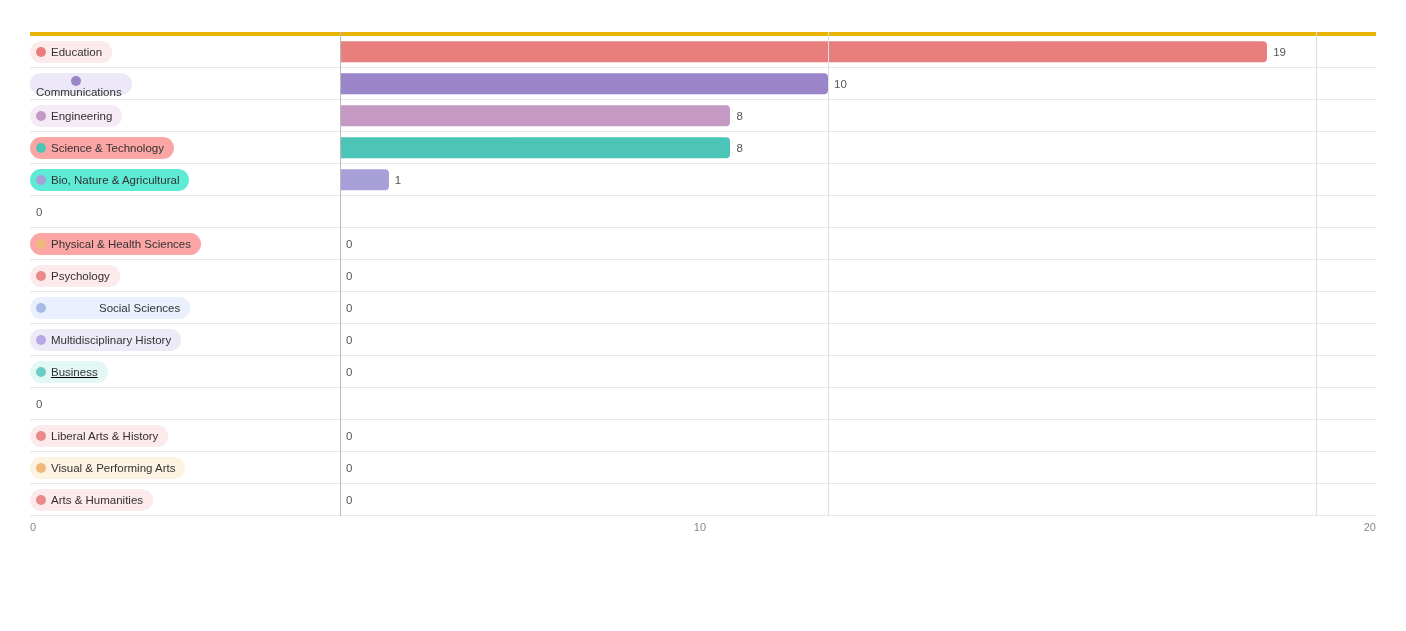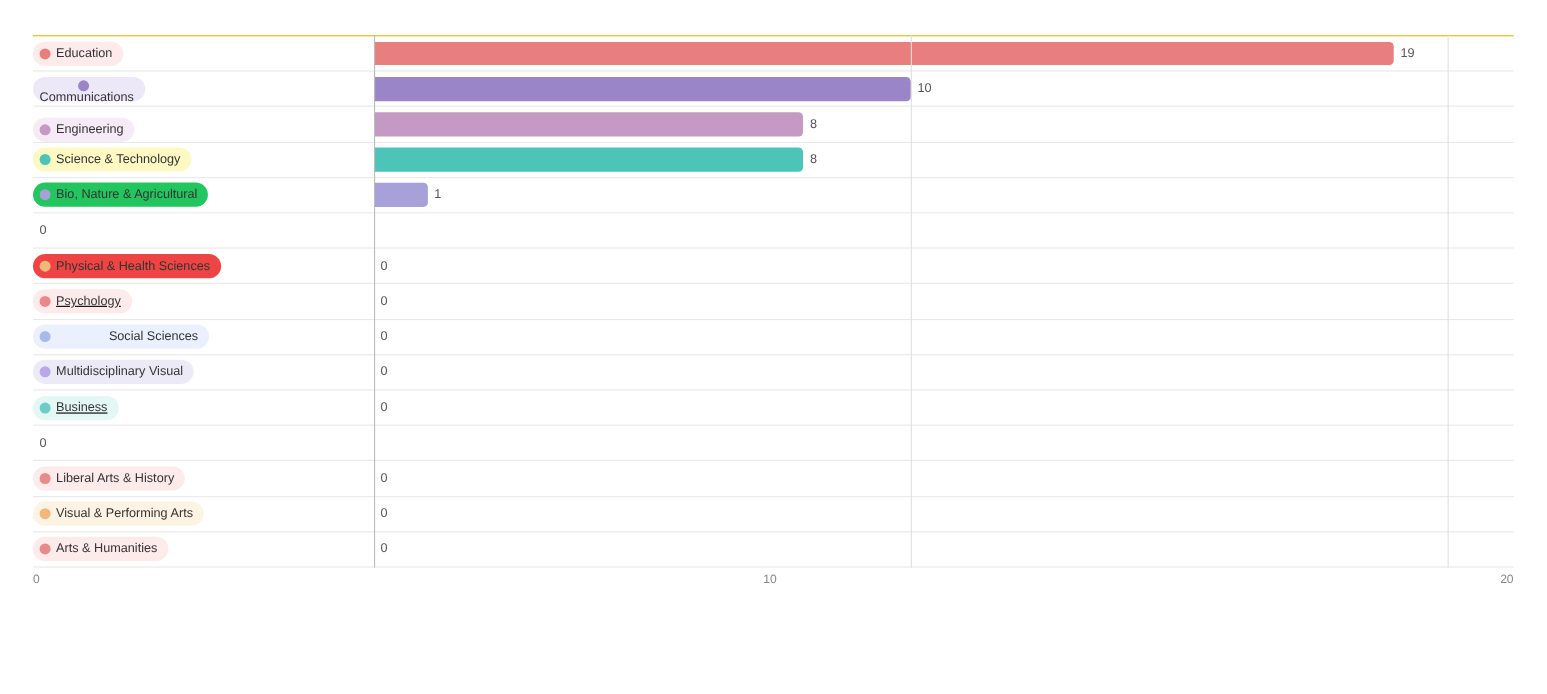--- a/index.html
+++ b/index.html
@@ -46,21 +46,21 @@
       flex-direction: column;
     }
     .bar-row {
       display: flex;
       align-items: center;
       flex: 1;
       border-bottom: 1px solid #e8e8e8;
       position: relative;
     }
     .bar-row:first-child {
-      border-top: 1px solid #eab308;
+      border-top: 4px solid #eab308;
     }
     .bar-label-container {
       position: relative;
       height: 100%;
       display: flex;
       align-items: center;
       min-width: 0;
     }
     .bar-label-pill {
       display: flex;
@@ -142,75 +142,75 @@
               <div class="pill-dot" style="background: rgb(155, 133, 201);"></div>
               <span>Communications</span>
             </div>
           </div>
           <div class="bar-track">
             <div class="bar-fill" style="background: rgb(155, 133, 201); width: 488px;"></div>
             <div class="bar-value" style="left: 494px;">10</div>
           </div>
         </div>
         <div class="bar-row">
-          <div class="bar-label-container" style="width: 310px; align-items: flex-end;">
+          <div class="bar-label-container" style="width: 310px;">
             <div class="bar-label-pill" style="background: rgb(245, 234, 245);">
               <div class="pill-dot" style="background: rgb(196, 153, 196);"></div>
               <span>Engineering</span>
             </div>
           </div>
           <div class="bar-track">
             <div class="bar-fill" style="background: rgb(196, 153, 196); width: 390.4px;"></div>
             <div class="bar-value" style="left: 396.4px;">8</div>
           </div>
         </div>
         <div class="bar-row">
           <div class="bar-label-container" style="width: 310px;">
-            <div class="bar-label-pill" style="background: #fef9c3;">
+            <div class="bar-label-pill" style="background: #fca5a5;">
               <div class="pill-dot" style="background: rgb(77, 196, 184);"></div>
               <span>Science &amp; Technology</span>
             </div>
           </div>
           <div class="bar-track">
             <div class="bar-fill" style="background: rgb(77, 196, 184); width: 390.4px;"></div>
             <div class="bar-value" style="left: 396.4px;">8</div>
           </div>
         </div>
         <div class="bar-row">
           <div class="bar-label-container" style="width: 310px;">
-            <div class="bar-label-pill" style="background: #22c55e;">
+            <div class="bar-label-pill" style="background: #5eead4;">
               <div class="pill-dot" style="background: rgb(168, 160, 216);"></div>
               <span>Bio, Nature &amp; Agricultural</span>
             </div>
           </div>
           <div class="bar-track">
             <div class="bar-fill" style="background: rgb(168, 160, 216); width: 48.8px;"></div>
             <div class="bar-value" style="left: 54.8px;">1</div>
           </div>
         </div>
         <div class="bar-row">
           <div class="bar-track">
             <div class="bar-fill" style="background: rgb(232, 138, 138); width: 0px;"></div>
             <div class="bar-value" style="left: 6px;">0</div>
           </div>
         </div>
         <div class="bar-row">
           <div class="bar-label-container" style="width: 310px;">
-            <div class="bar-label-pill" style="background: #ef4444;">
+            <div class="bar-label-pill" style="background: #fca5a5;">
               <div class="pill-dot" style="background: rgb(240, 184, 122);"></div>
               <span>Physical &amp; Health Sciences</span>
             </div>
           </div>
           <div class="bar-track">
             <div class="bar-fill" style="background: rgb(240, 184, 122); width: 0px;"></div>
             <div class="bar-value" style="left: 6px;">0</div>
           </div>
         </div>
         <div class="bar-row">
-          <div class="bar-label-container" style="width: 310px; text-decoration: underline;">
+          <div class="bar-label-container" style="width: 310px;">
             <div class="bar-label-pill" style="background: rgb(253, 234, 234);">
               <div class="pill-dot" style="background: rgb(232, 138, 138);"></div>
               <span>Psychology</span>
             </div>
           </div>
           <div class="bar-track">
             <div class="bar-fill" style="background: rgb(232, 138, 138); width: 0px;"></div>
             <div class="bar-value" style="left: 6px;">0</div>
           </div>
         </div>
@@ -223,21 +223,21 @@
           </div>
           <div class="bar-track">
             <div class="bar-fill" style="background: rgb(168, 186, 232); width: 0px;"></div>
             <div class="bar-value" style="left: 6px;">0</div>
           </div>
         </div>
         <div class="bar-row">
           <div class="bar-label-container" style="width: 310px;">
             <div class="bar-label-pill" style="background: rgb(237, 234, 247);">
               <div class="pill-dot" style="background: rgb(184, 168, 232);"></div>
-              <span>Multidisciplinary Visual</span>
+              <span>Multidisciplinary History</span>
             </div>
           </div>
           <div class="bar-track">
             <div class="bar-fill" style="background: rgb(184, 168, 232); width: 0px;"></div>
             <div class="bar-value" style="left: 6px;">0</div>
           </div>
         </div>
         <div class="bar-row">
           <div class="bar-label-container" style="width: 310px; text-decoration: underline;">
             <div class="bar-label-pill" style="background: rgb(227, 247, 245);">

